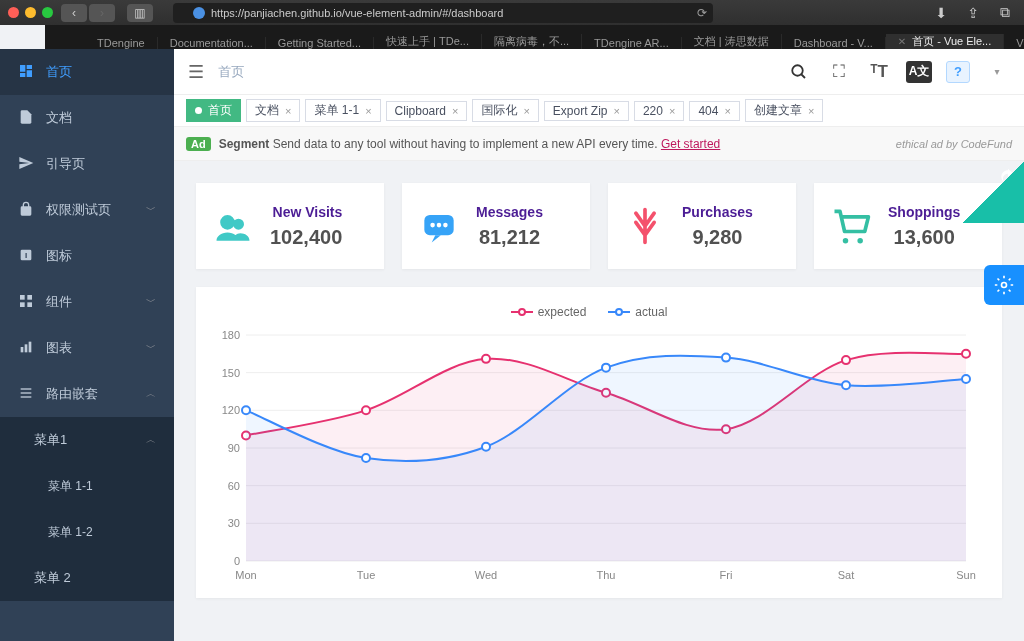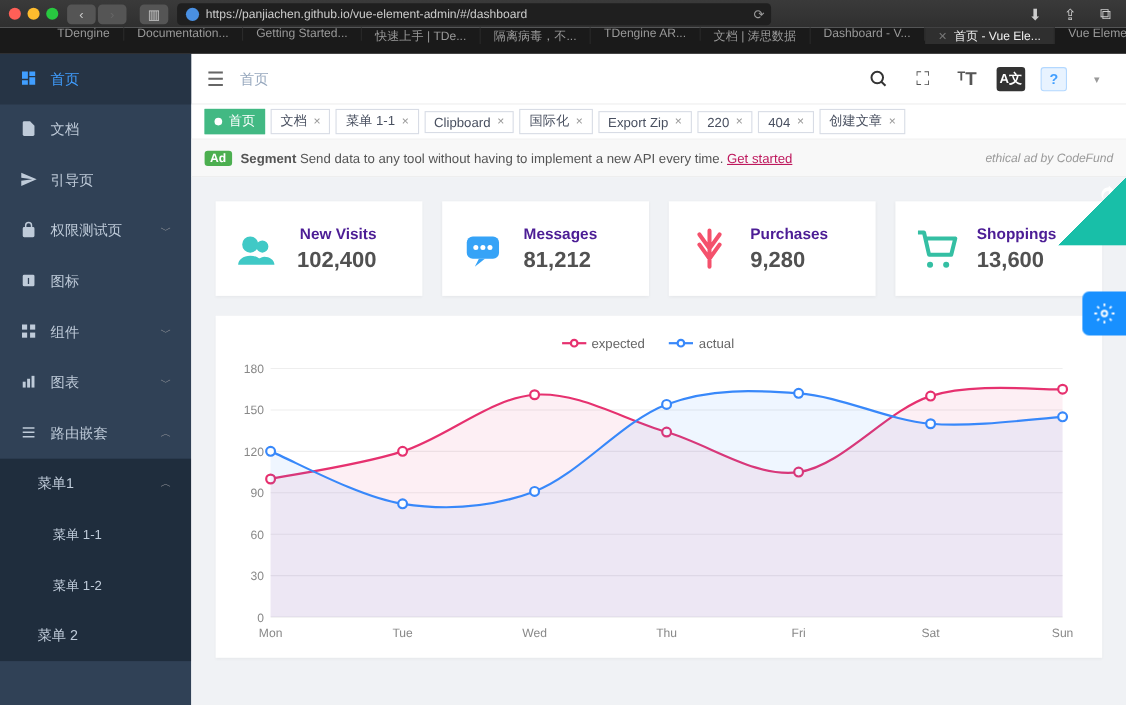--- a/index.html
+++ b/index.html
@@ -6,27 +6,27 @@
 body { font-family: -apple-system, "Helvetica Neue", Arial, sans-serif; font-size: 13px; color: #333; background: #f0f2f5; overflow: hidden; }
 
 
 .browser-chrome { background: linear-gradient(#3a3a3a, #2f2f2f); height: 25px; display: flex; align-items: center; padding: 0 8px; gap: 8px; }
 .traffic-lights { display: flex; gap: 6px; }
 .traffic-lights span { width: 11px; height: 11px; border-radius: 50%; display: block; }
 .tl-red { background: #ff5f57; } .tl-yellow { background: #febc2e; } .tl-green { background: #28c840; }
 .nav-btns { display: flex; gap: 2px; }
 .nav-btn { width: 26px; height: 18px; background: #555; color: #ccc; border-radius: 4px; display: flex; align-items: center; justify-content: center; font-size: 12px; }
 .nav-btn.dis { color: #666; }
-.url-bar { flex: 1; max-width: 540px; background: #1f1f1f; border-radius: 4px; height: 20px; display: flex; align-items: center; padding: 0 28px 0 8px; color: #ccc; font-size: 11px; gap: 6px; position: relative; }
+.url-bar { margin-left: 12px; flex: 1; max-width: 540px; background: #1f1f1f; border-radius: 4px; height: 20px; display: flex; align-items: center; padding: 0 28px 0 20px; color: #ccc; font-size: 11px; gap: 6px; position: relative; }
 .url-bar .globe { width: 12px; height: 12px; border-radius: 50%; background: #4a90e2; }
 .url-bar .reload { position: absolute; right: 6px; color: #999; font-size: 12px; }
 .chrome-right { margin-left: auto; display: flex; gap: 10px; color: #ccc; font-size: 14px; }
 .chrome-right span { width: 22px; height: 18px; display: flex; align-items: center; justify-content: center; }
 
-.browser-tabs { background: #1a1a1a; height: 24px; display: flex; align-items: flex-start; padding-left: 40px; }
+.browser-tabs { background: #1a1a1a; height: 24px; display: flex; align-items: flex-end; padding-left: 40px; margin-left: 45px; }
 .btab { color: #999; font-size: 11px; padding: 0 12px; display: flex; align-items: center; border-right: 1px solid #2a2a2a; white-space: nowrap; position: relative; gap: 6px; }
 .btab.active { background: #2f2f2f; color: #eee; }
 .btab .x { font-size: 10px; color: #777; }
 
 
 .app { display: flex; height: calc(641px - 49px); }
 .sidebar { width: 174px; background: #304156; color: #bfcbd9; overflow-y: auto; flex-shrink: 0; }
 .side-item { height: 46px; display: flex; align-items: center; padding: 0 18px; gap: 12px; cursor: pointer; font-size: 13px; position: relative; }
 .side-item.active { color: #409eff; background: #263445; }
 .side-item .chev { margin-left: auto; font-size: 10px; color: #909399; }
@@ -53,21 +53,21 @@
 .ad-badge { background: #4caf50; color: #fff; padding: 1px 5px; border-radius: 3px; font-size: 11px; font-weight: bold; }
 .ad-row a { color: #be185d; text-decoration: underline; }
 .ad-row .ethical { margin-left: auto; color: #999; font-style: italic; font-size: 11px; }
 
 .content { flex: 1; background: #f0f2f5; padding: 22px; overflow-y: auto; position: relative; }
 
 .stats-row { display: flex; gap: 18px; margin-bottom: 18px; }
 .stat-card { flex: 1; background: #fff; padding: 20px 14px; display: flex; align-items: center; gap: 14px; box-shadow: 0 1px 3px rgba(0,0,0,.05); }
 .stat-icon { width: 46px; height: 46px; display: flex; align-items: center; justify-content: center; }
 .stat-text .label { color: #4c1d95; font-size: 14px; font-weight: 700; margin-bottom: 6px; text-align: right; }
-.stat-text .value { color: #515151; font-size: 20px; font-weight: 700; }
+.stat-text .value { color: #515151; font-size: 20px; font-weight: 700; text-align: center; }
 
 .chart-card { background: #fff; padding: 18px 30px 10px 10px; box-shadow: 0 1px 3px rgba(0,0,0,.05); }
 .legend { display: flex; justify-content: center; gap: 22px; font-size: 12px; color: #666; margin-bottom: 6px; }
 .legend span { display: flex; align-items: center; gap: 5px; }
 .legend .marker { width: 22px; height: 10px; position: relative; }
 .legend .marker::before { content: ""; position: absolute; left: 0; right: 0; top: 4px; height: 2px; }
 .legend .marker::after { content: ""; position: absolute; left: 7px; top: 1px; width: 8px; height: 8px; border-radius: 50%; background: #fff; border: 2px solid; box-sizing: border-box; }
 .legend .m-exp::before { background: #e6316f; } .legend .m-exp::after { border-color: #e6316f; }
 .legend .m-act::before { background: #3888fa; } .legend .m-act::after { border-color: #3888fa; }
 

